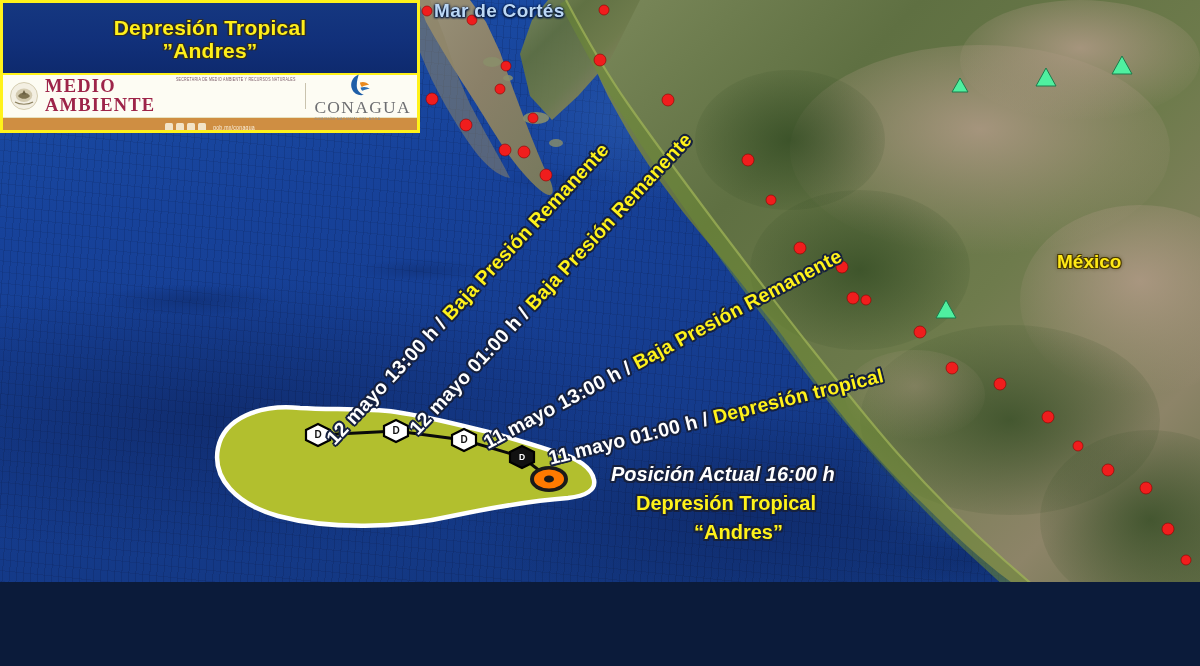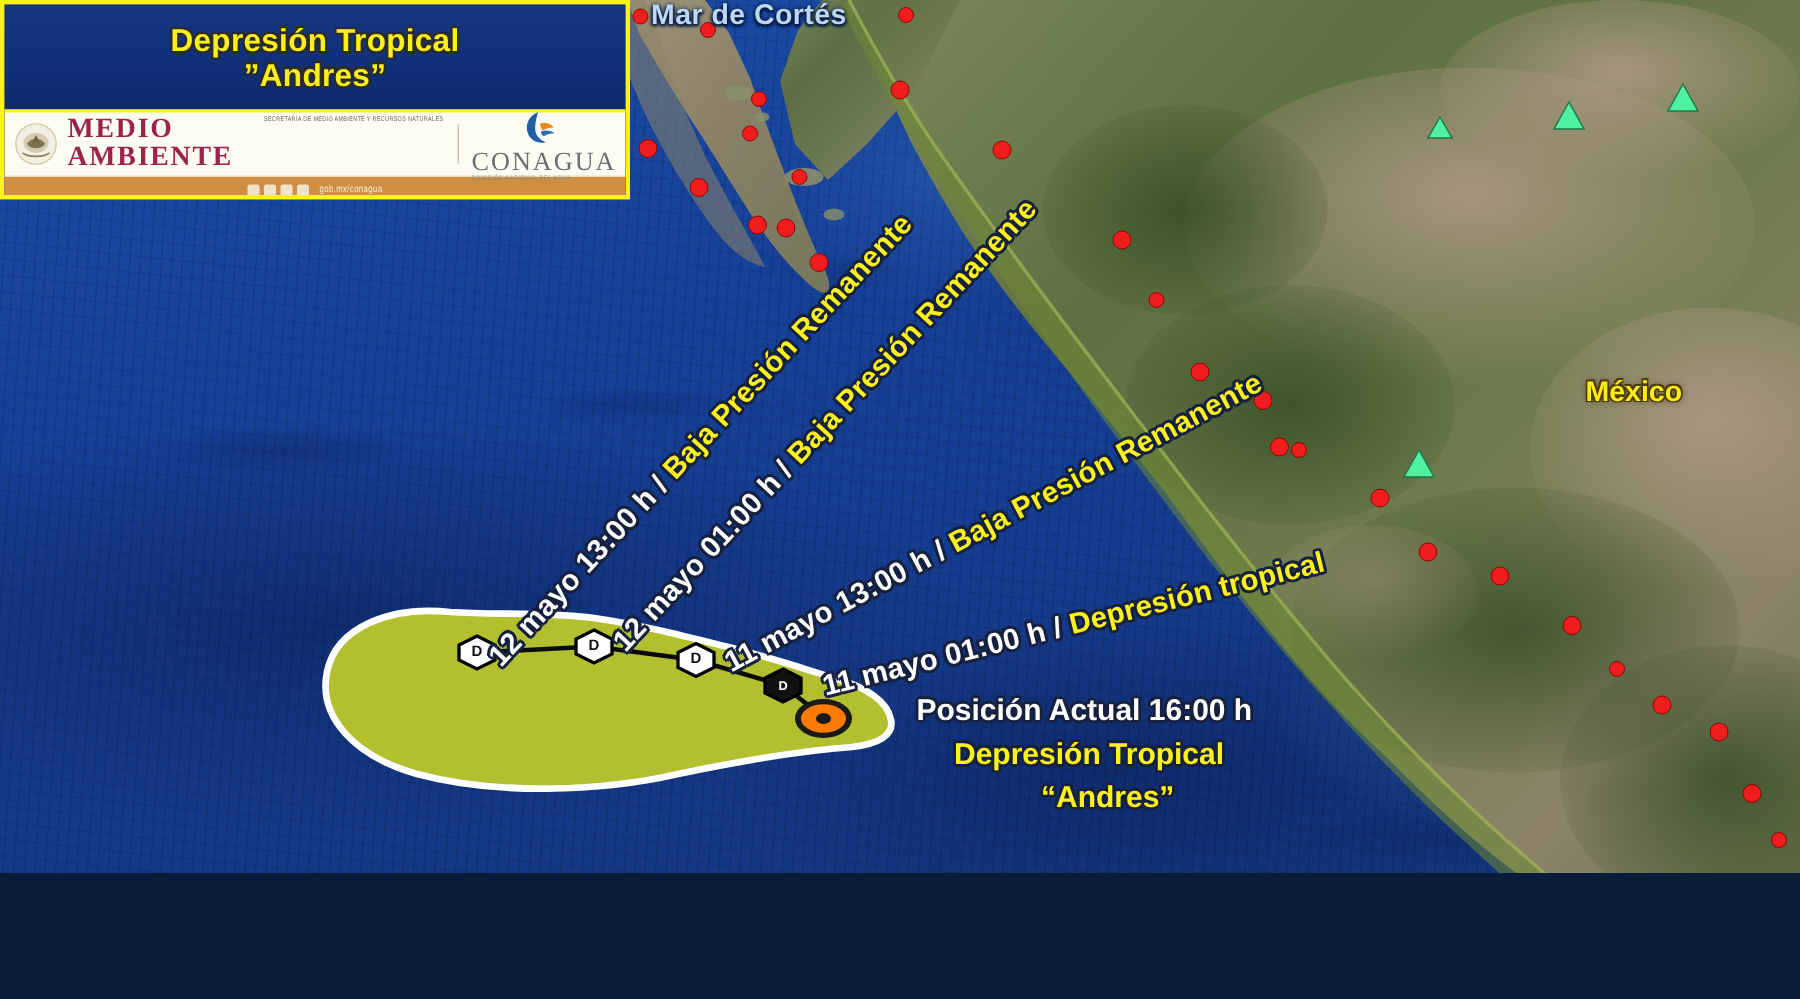--- a/index.html
+++ b/index.html
@@ -69,21 +69,21 @@
                 -2px 0 0 #16213f,2px 0 0 #16213f,0 -2px 0 #16213f,0 2px 0 #16213f;
   }
   .trk .w{color:#ffffff;}
   .trk .y{color:#fff21a;}
 
   
   .blk{position:absolute;white-space:nowrap;font-weight:bold;font-size:20px;
     text-shadow:-1.6px -1.6px 0 #16213f,1.6px -1.6px 0 #16213f,
                 -1.6px 1.6px 0 #16213f,1.6px 1.6px 0 #16213f,
                 -2px 0 0 #16213f,2px 0 0 #16213f,0 -2px 0 #16213f,0 2px 0 #16213f;}
-  .blk.w{color:#ffffff;}
+  .blk.w{color:#ffffff;font-style:italic;}
   .blk.y{color:#fff21a;}
 
   
   .header{
     position:absolute;left:0;top:0;width:420px;height:133px;
     border:3px solid #fff21a;box-sizing:border-box;
     background:#11307a;overflow:hidden;
   }
   .hdr-title{
     height:68px;display:flex;flex-direction:column;align-items:center;justify-content:center;

